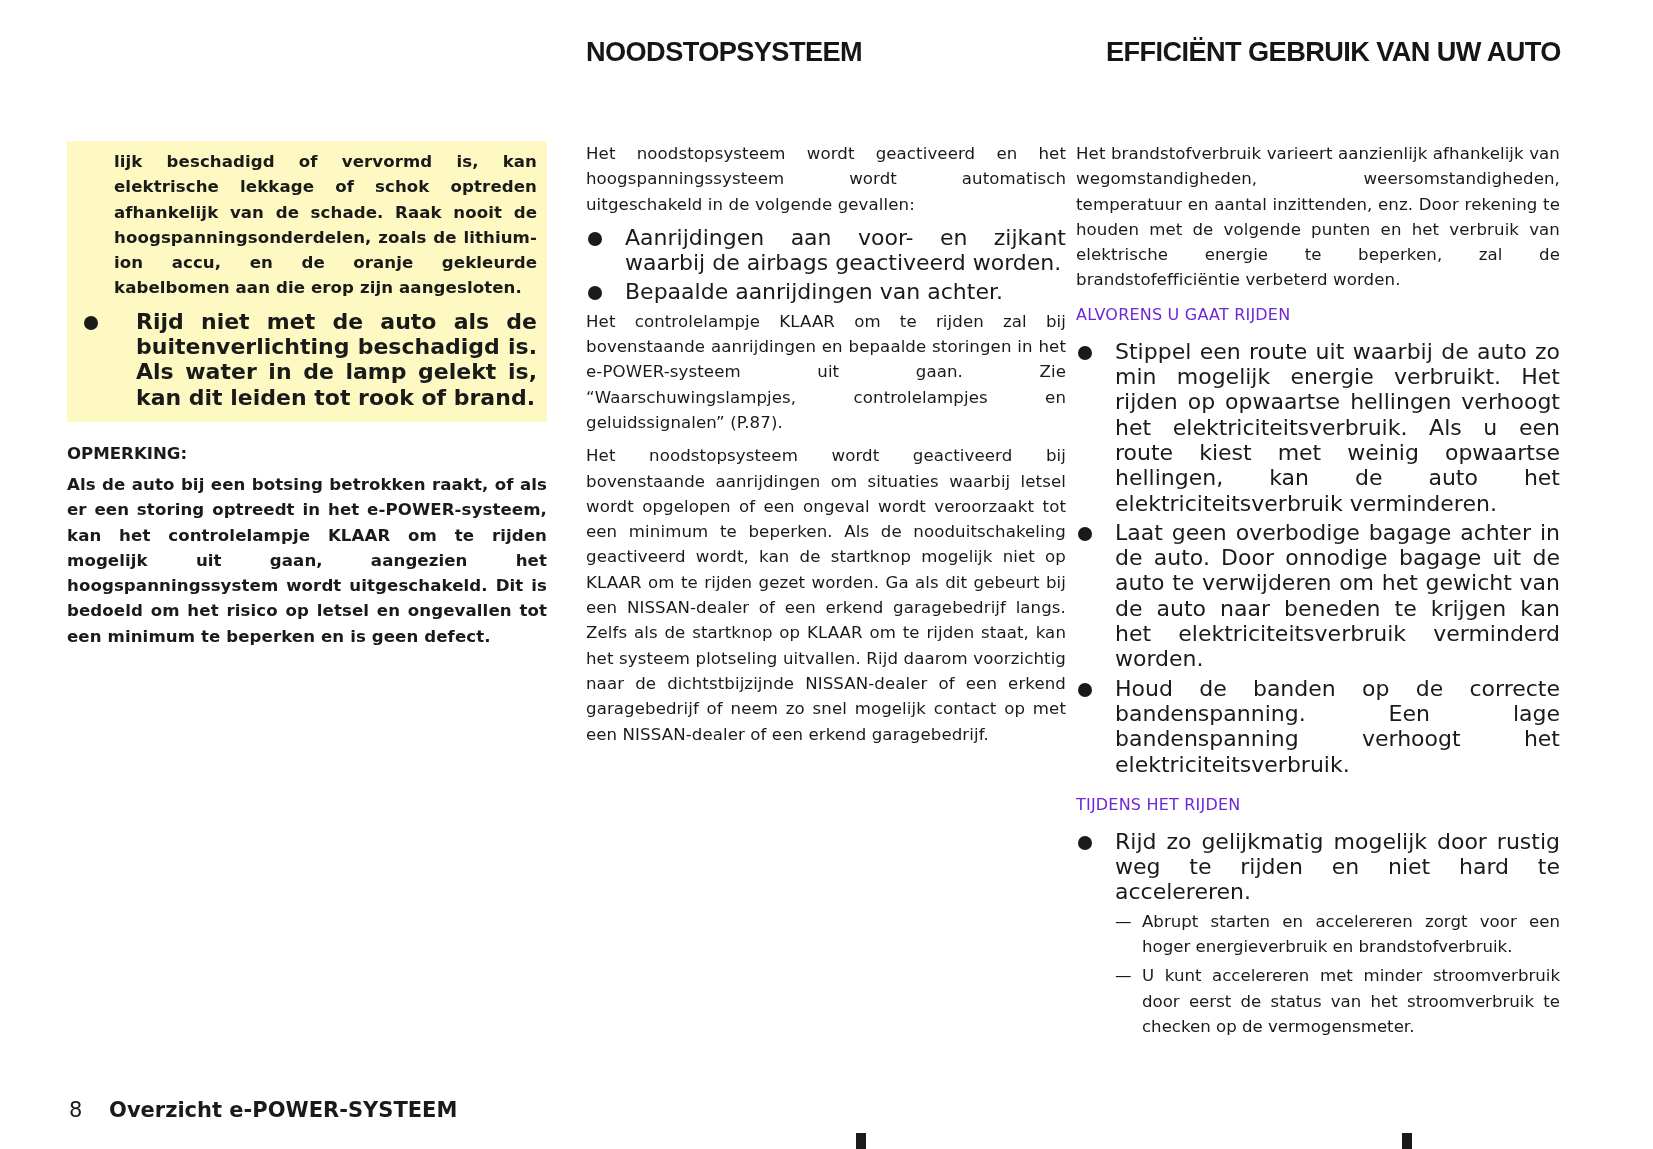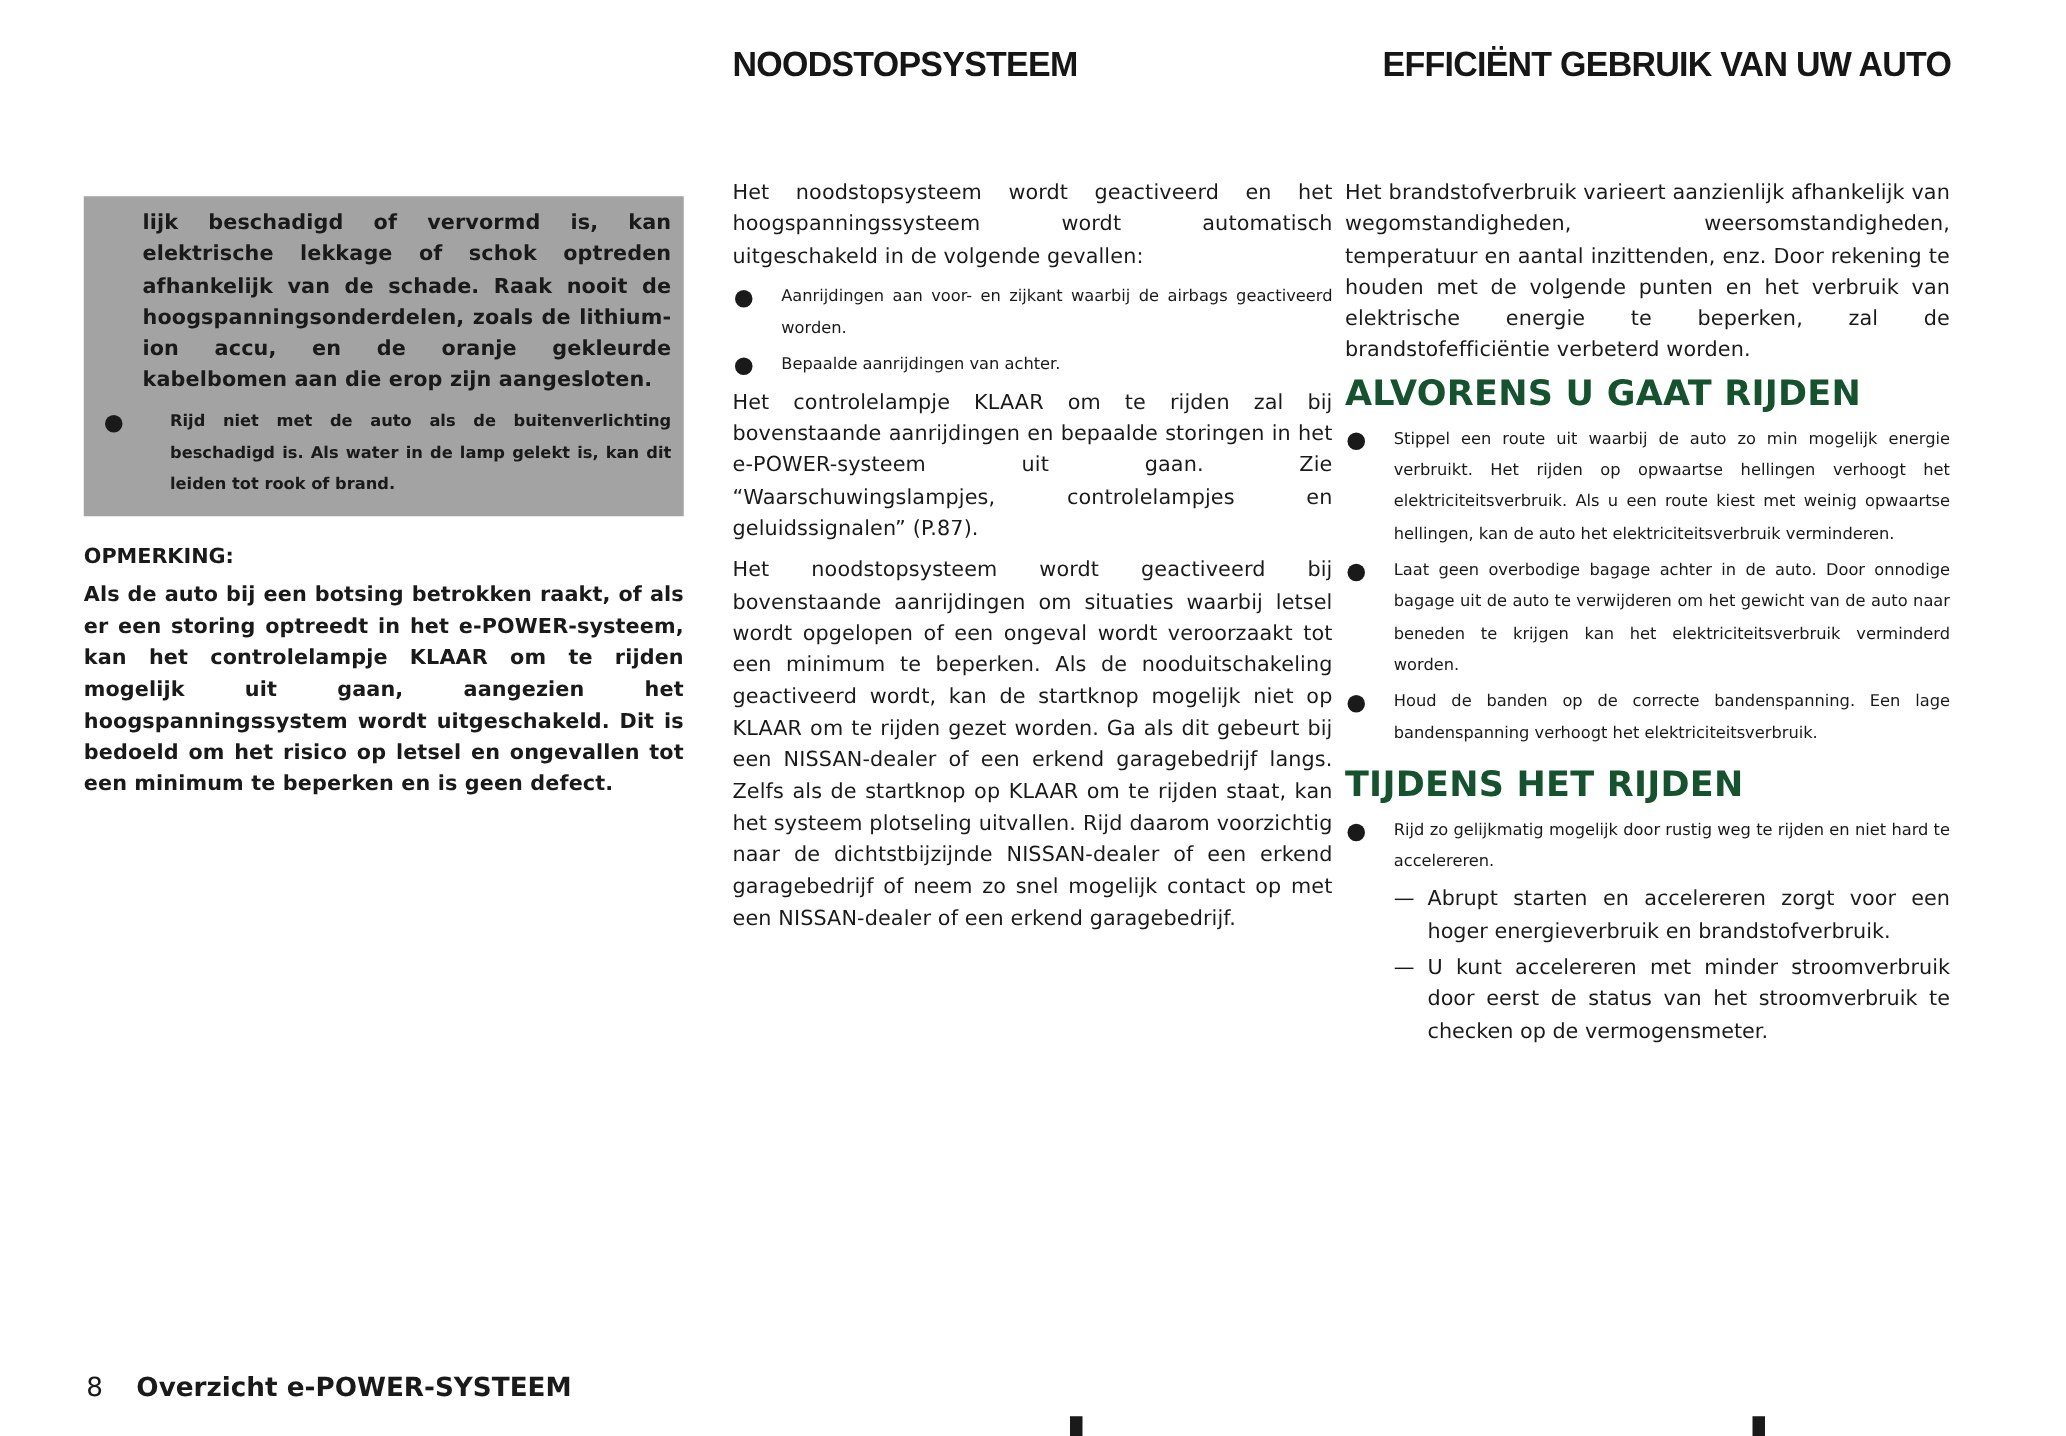--- a/index.html
+++ b/index.html
@@ -4,28 +4,28 @@
 <style>
   html, body { margin:0; padding:0; background:#ffffff; }
   body { width:1653px; height:1149px; position:relative; overflow:hidden;
          font-family:"DejaVu Sans", sans-serif; color:#1a1a1a; }
   .title { position:absolute; top:36px; font-family:"Liberation Sans", sans-serif;
            font-weight:bold; font-size:28px; letter-spacing:-0.6px; color:#161616;
            transform:scaleX(0.97); transform-origin:left top; white-space:nowrap; }
   .col { position:absolute; top:141px; }
   .p { font-size:16.6px; line-height:25.3px; text-align:justify; margin:0 0 8px 0; letter-spacing:0.1px; }
   .bold { font-weight:bold; }
-  .item { position:relative; padding-left:39px; font-size:13px; line-height:25.3px;
+  .item { position:relative; padding-left:39px; font-size:22px; line-height:25.3px;
           text-align:justify; margin:0 0 4px 0; }
   .bullet { position:absolute; left:2px; top:7px; width:14px; height:14px; border-radius:50%; background:#1a1a1a; }
   .dash-item { position:relative; padding-left:27px; font-size:16.6px; line-height:25.3px;
                text-align:justify; margin:0 0 4px 0; }
   .dash { position:absolute; left:0; top:0; }
-  .subhead { font-size:28px; line-height:28px; margin:4px 0 10px 0; color:#14532d; letter-spacing:0.2px;font-weight:bold; }
-  .warnbox { background:#a3a3a3; padding:8px 10px 8px 47px; width:423px;margin-top:16px; }
+  .subhead { font-size:16px; line-height:28px; margin:4px 0 10px 0; color:#6d28d9; letter-spacing:0.2px; }
+  .warnbox { background:#fef9c3; padding:8px 10px 8px 47px; width:423px; }
   .warnbox .p, .warnbox .item { font-weight:bold; }
   .warnbox .item { margin-left:-47px; padding-left:69px; }
   .warnbox .bullet { left:17px; }
   .note-head { font-weight:bold; font-size:16.6px; margin:22px 0 9px 0; }
   .footer { position:absolute; top:1098px; left:69px; font-size:21px; white-space:nowrap; }
   .footer .num { font-weight:normal; margin-right:20px; }
   .footer .section { font-weight:bold; }
   .cropmark { position:absolute; top:1133px; width:10px; height:16px; background:#1a1a1a; }
 </style>
 </head>

